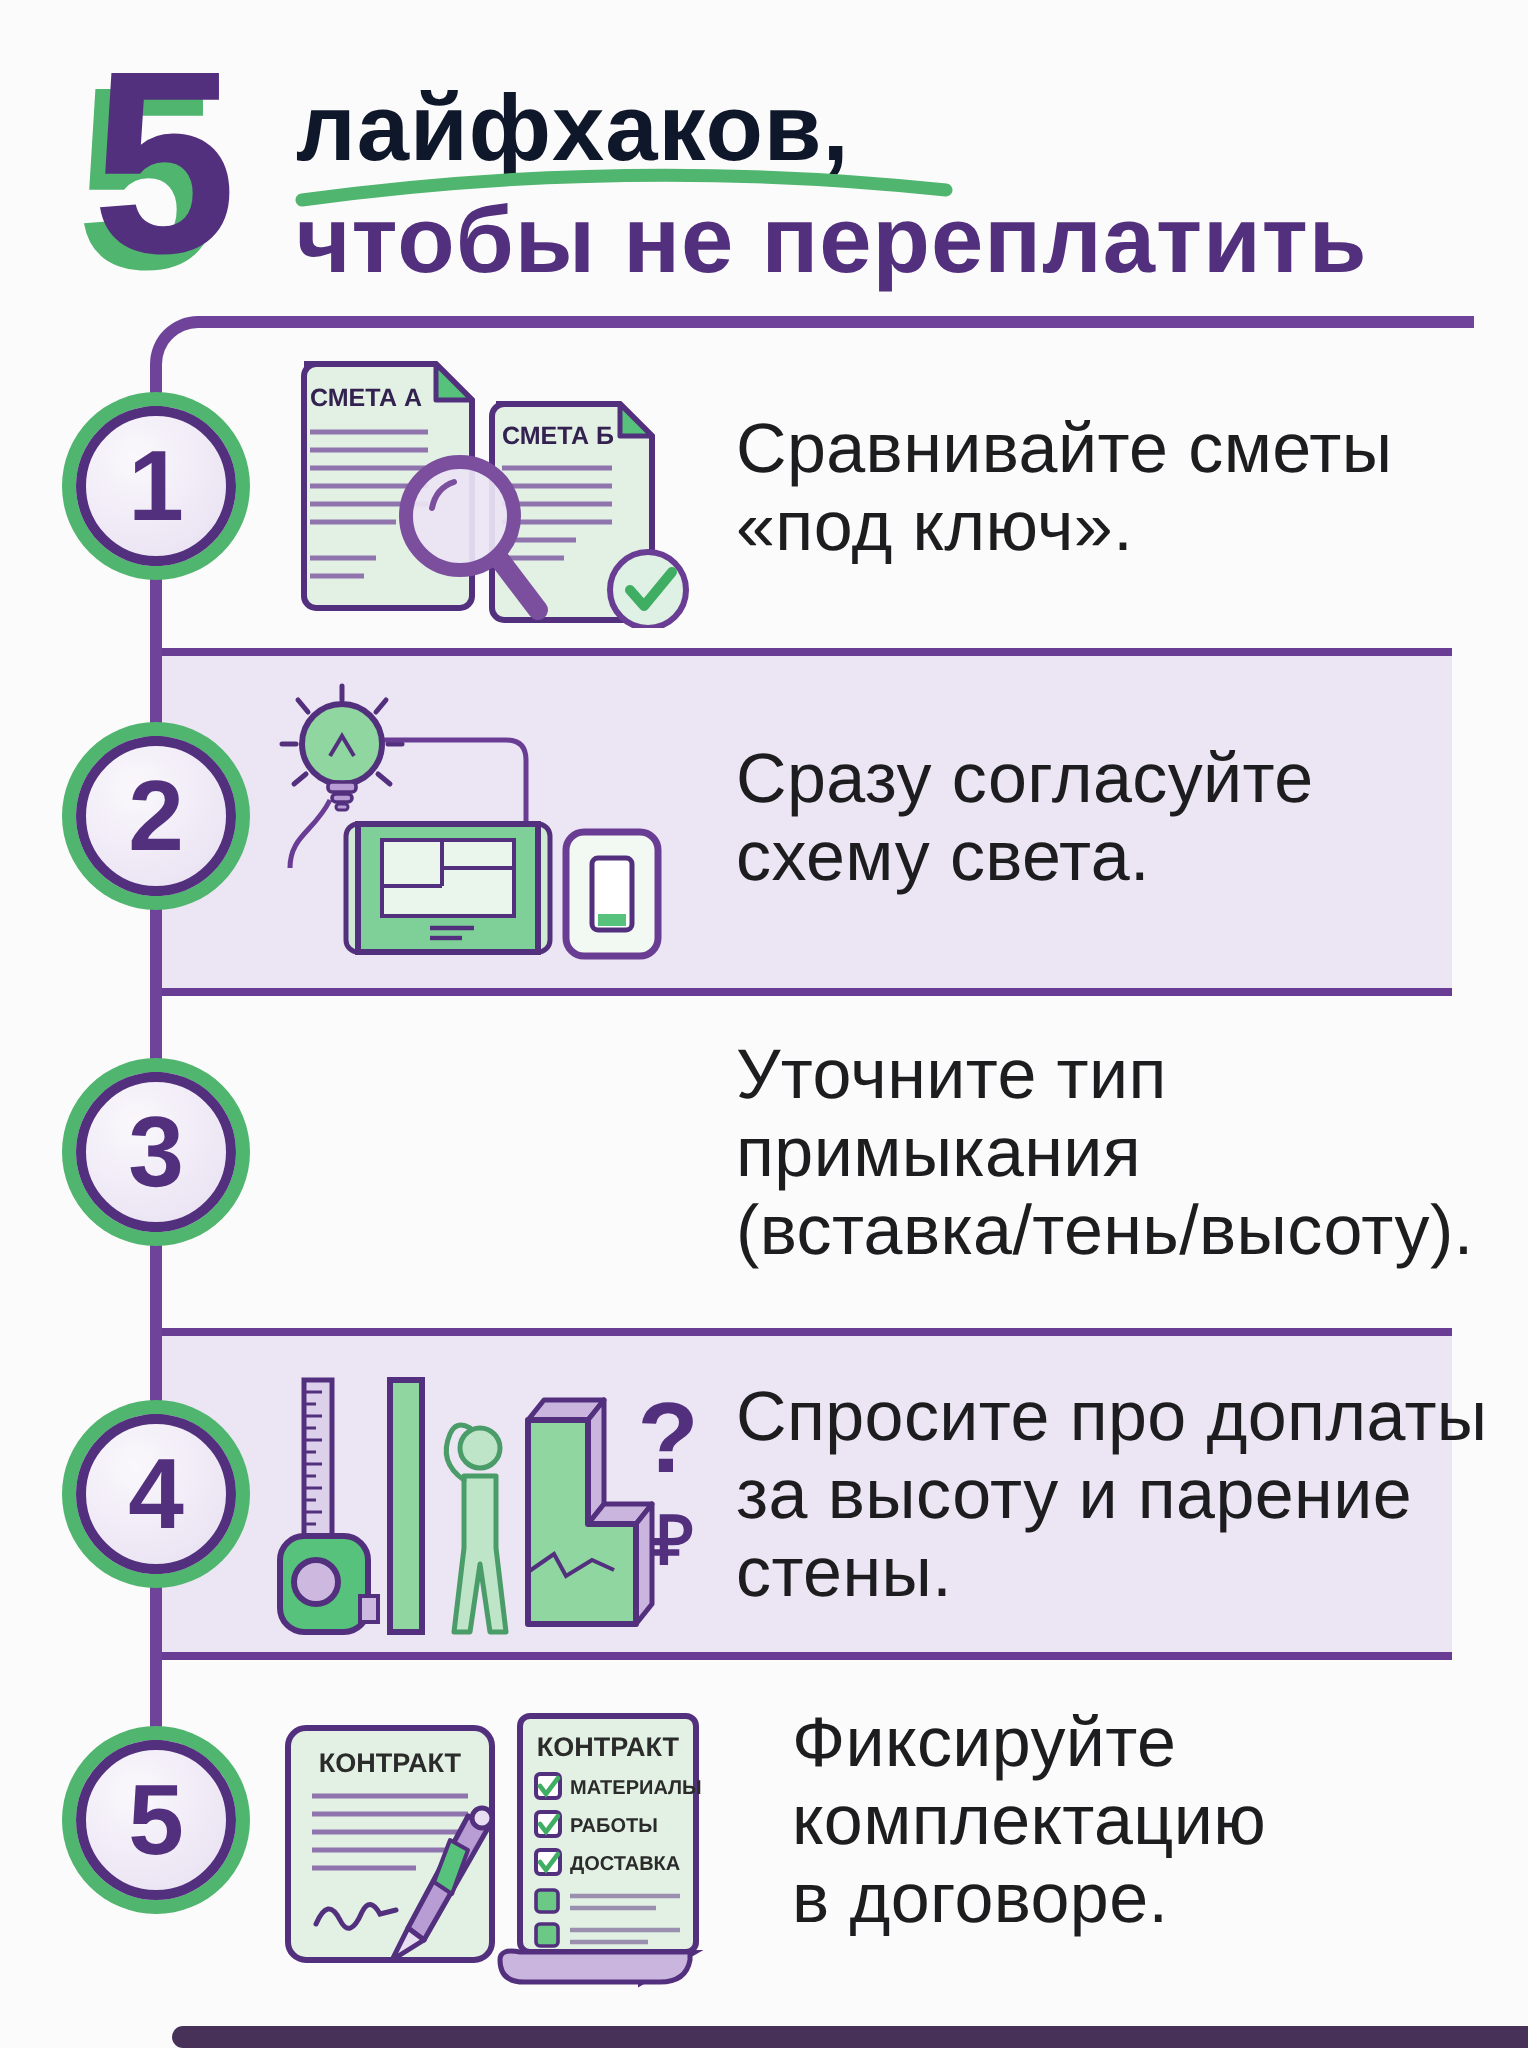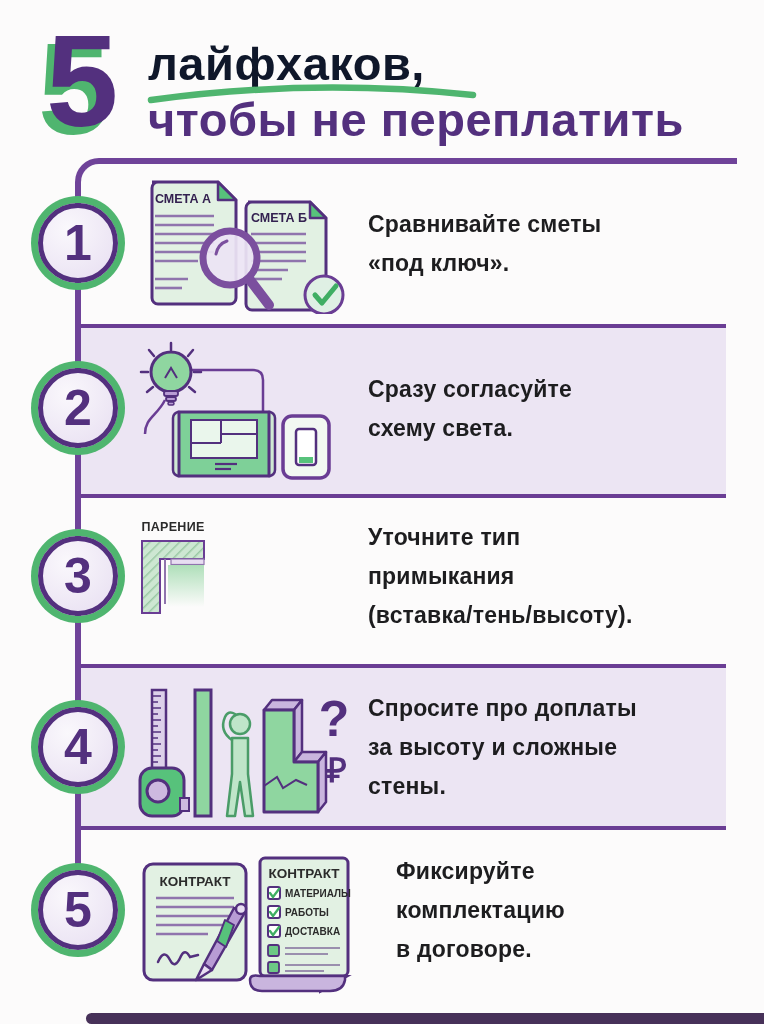--- a/index.html
+++ b/index.html
@@ -39,21 +39,21 @@
   .step-circle {
     position:absolute; left:38px; width:80px; height:80px; border-radius:50%;
     background:radial-gradient(circle at 35% 30%, #faf8fc, #e7def1);
     border:5px solid #53307e; box-shadow:0 0 0 7px #4fb56f;
     display:flex; align-items:center; justify-content:center; z-index:2;
   }
   .step-circle .num { font-size:50px; font-weight:800; color:#53307e; }
   .c1{top:203px;} .c2{top:368px;} .c3{top:536px;} .c4{top:707px;} .c5{top:870px;}
   
   .step-text {
-    position:absolute; left:368px; width:386px; font-size:23px; font-weight:700;
+    position:absolute; left:368px; width:386px; font-size:35px; font-weight:400;
     color:#1d1d1f; line-height:39px; white-space:pre-line; z-index:2;
     letter-spacing:0.2px;
   }
   .t1{top:205px;} .t2{top:370px;} .t3{top:518px;} .t4{top:689px;} .t5{top:852px;margin-left:28px;}
   
   .icon-block { position:absolute; z-index:2; }
   .i1{left:138px; top:176px;} .i2{left:133px; top:340px;}
   .i3{left:140px; top:520px;} .i4{left:136px; top:688px;} .i5{left:138px; top:850px;}
   .joint-row { display:flex; gap:9px; }
   .joint-col { display:flex; flex-direction:column; align-items:center; width:66px; }
@@ -99,21 +99,21 @@
   </div>
 
 <div class="step-text t1">Сравнивайте сметы
 «под ключ».</div>
 <div class="step-text t2">Сразу согласуйте
 схему света.</div>
 <div class="step-text t3">Уточните тип
 примыкания
 (вставка/тень/высоту).</div>
 <div class="step-text t4">Спросите про доплаты
-за высоту и сложные
+за высоту и парение
 стены.</div>
 <div class="step-text t5">Фиксируйте
 комплектацию
 в договоре.</div>
 
 <div class="icon-block i1">
   <svg width="218" height="138" viewBox="0 0 218 138">
 
     <path d="M14,6 h66 l18,18 v98 a6,6 0 0 1 -6,6 h-72 a6,6 0 0 1 -6,-6 v-110 a6,6 0 0 1 6,-6 z" fill="#e2f1e3" stroke="#53307e" stroke-width="3"></path>
     <path d="M80,6 l18,18 h-18 z" fill="#57c27b" stroke="#53307e" stroke-width="2.5" stroke-linejoin="round"></path>
@@ -184,39 +184,20 @@
     <line x1="82" y1="129" x2="98" y2="129" stroke="#53307e" stroke-width="2.2"></line>
 
     <rect x="150" y="76" width="46" height="62" rx="9" fill="#f2f8f2" stroke="#6a3d94" stroke-width="3.5"></rect>
     <rect x="163" y="89" width="20" height="36" rx="3" fill="#ffffff" stroke="#53307e" stroke-width="2.5"></rect>
     <rect x="166" y="117" width="14" height="6" fill="#57c27b"></rect>
   </svg>
 </div>
 
 <div class="icon-block i3">
   <div class="joint-row">
-    <div class="joint-col">
-      <div class="joint-label">ПАРЕНИЕ</div>
-      <svg width="64" height="74" viewBox="0 0 64 74">
-        <defs>
-          <pattern id="h3" width="7" height="7" patternUnits="userSpaceOnUse" patternTransform="rotate(45)">
-            <rect width="7" height="7" fill="#cde7d2"></rect>
-              <line x1="0" y1="0" x2="0" y2="7" stroke="#9bc9a5" stroke-width="3"></line>
-          </pattern>
-          <linearGradient id="glow3" x1="0" y1="0" x2="0" y2="1">
-            <stop offset="0" stop-color="#a6dcb2" stop-opacity="0.9"></stop>
-            <stop offset="1" stop-color="#a6dcb2" stop-opacity="0"></stop>
-          </linearGradient>
-        </defs>
-        <path d="M1,1 H63 V19 H19 V73 H1 Z" fill="url(#h3)" stroke="#6a3d94" stroke-width="2"></path>
-        <line x1="24" y1="19" x2="24" y2="64" stroke="#8f74ad" stroke-width="2"></line>
-        <rect x="30" y="19" width="33" height="5.5" fill="#e8def2" stroke="#8f74ad" stroke-width="1.2"></rect>
-        <rect x="27" y="25" width="36" height="42" fill="url(#glow3)"></rect>
-      </svg>
-    </div>
   </div>
 </div>
 
 <div class="icon-block i4">
   <svg width="218" height="134" viewBox="0 0 218 134">
 
     <rect x="16" y="2" width="14" height="80" fill="#dcd0ea" stroke="#53307e" stroke-width="2.5"></rect>
     <g stroke="#53307e" stroke-width="1.5">
       <line x1="16" y1="8" x2="25" y2="8"></line>
         <line x1="16" y1="14" x2="22" y2="14"></line>

